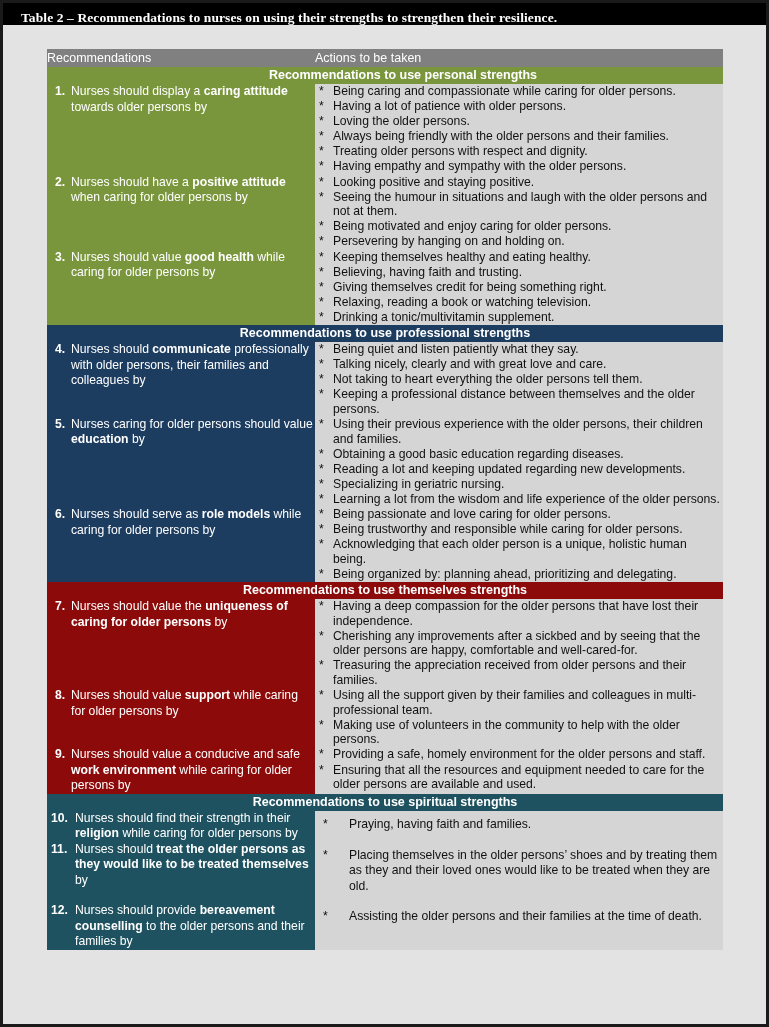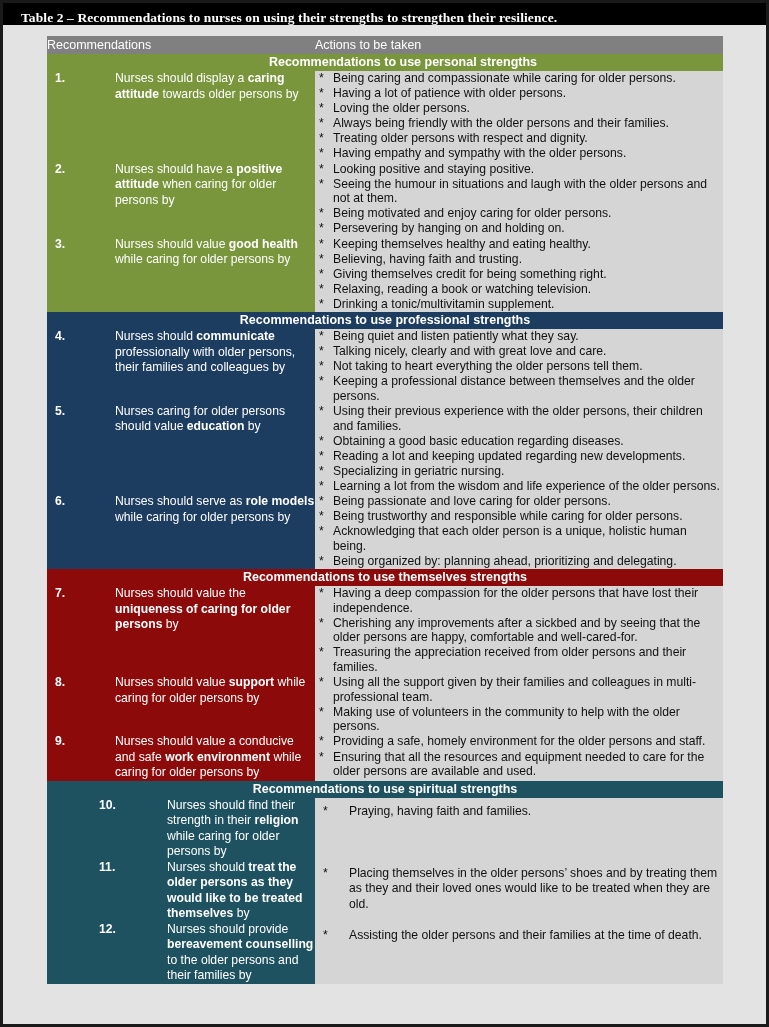--- a/index.html
+++ b/index.html
@@ -35,21 +35,21 @@
     line-height: 30px;
     padding-left: 18px;
     box-sizing: border-box;
     letter-spacing: 0.1px;
     white-space: nowrap;
     overflow: hidden;
   }
   #table-wrap {
     position: absolute;
     left: 44px;
-    top: 33px;
+    top: 46px;
     width: 676px;
   }
   table.tbl {
     border-collapse: collapse;
     width: 676px;
     table-layout: fixed;
   }
   table.tbl td {
     vertical-align: top;
     padding: 0;
@@ -95,35 +95,35 @@
     color: #ffffff;
     font-size: 12.2px;
     line-height: 15.5px;
     padding: 6px 8px 6px 4px;
     border-bottom: 2px solid #ffffff;
     border-right: 2px solid #ffffff;
   }
   .rec.green { background: #7a963c; }
   .rec.navy  { background: #1c3c60; }
   .rec.red   { background: #8c0a0a; }
-  .rec.teal  { background: #1e5260; padding-left: 48px; }
+  .rec.teal  { background: #1e5260; }
   .rec-inner {
     display: flex;
     align-items: flex-start;
   }
   .rec-num {
     flex: 0 0 auto;
     min-width: 24px;
     font-weight: bold;
     padding-left: 8px;
     padding-right: 4px;
     box-sizing: border-box;
   }
   .rec-num.wide { min-width: 28px; padding-left: 4px; }
-  .rec-text { flex: 1 1 auto; margin-left: 44px; }
+  .rec-text { flex: 1 1 auto; }
   .rec-text b { font-weight: bold; }
 
   
   .act {
     background: #d5d5d5;
     color: #111111;
     font-size: 12.2px;
     line-height: 14.6px;
     padding: 2px 6px 3px 2px;
     border-bottom: 2px solid #ffffff;

